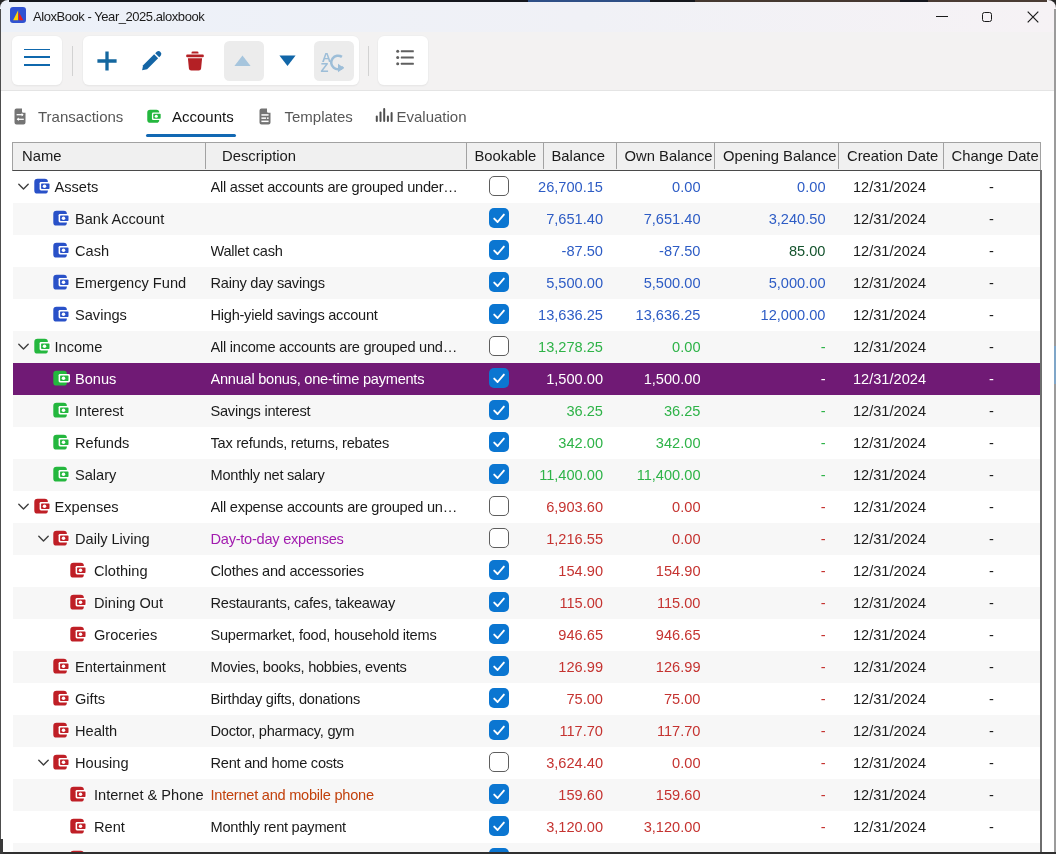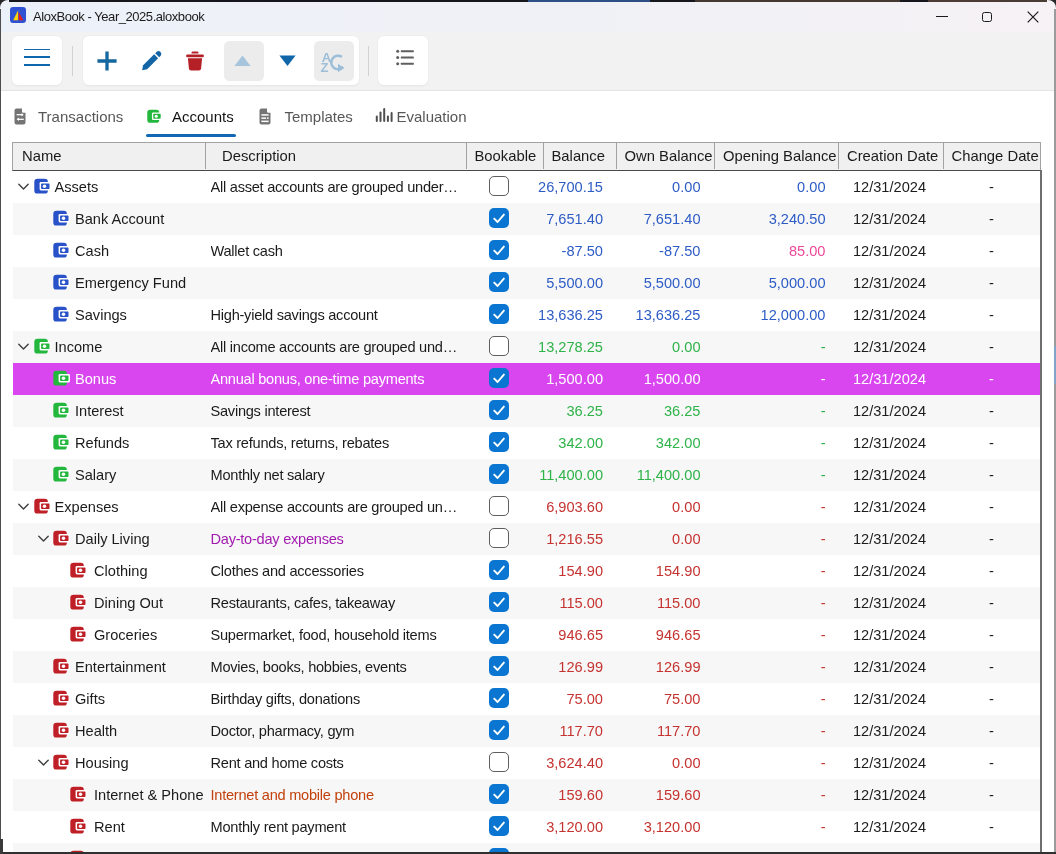--- a/index.html
+++ b/index.html
@@ -31,21 +31,21 @@
 #tabline {position:absolute;left:145px;top:42.3px;width:90px;height:2.8px;background:#1268b3;border-radius:2px}
 
 #thead {position:absolute;left:12px;top:142px;width:1029px;height:28.5px;background:#f0f0f0;
   border:1px solid #a2a2a2;border-bottom:1.5px solid #4a4a4a}
 #thead span {position:absolute;top:0;line-height:26px;font-size:14.8px;color:#1a1a1a;padding-left:9px}
 .hsep {position:absolute;top:0;width:1px;height:26px;background:#a2a2a2}
 
 #rows {position:absolute;left:13px;top:170.5px;width:1027px;height:683px;overflow:hidden}
 .row {position:relative;width:1027px;height:32px;background:#fff}
 .row.alt {background:#f7f7f7}
-.row.sel {background:#d946ef}
+.row.sel {background:#701a75}
 .row span {position:absolute;top:0;line-height:32px;font-size:14.6px;white-space:nowrap}
 .nm {color:#1b1b1b}
 .ds {left:197.5px;width:249px;overflow:hidden;text-overflow:ellipsis;letter-spacing:-0.25px}
 .num {text-align:right}
 .bal {right:437px}
 .own {right:339.5px}
 .opn {right:214.5px}
 .dt {left:824px;width:105px;text-align:center}
 .chg {left:929px;width:99px;text-align:center}
 .cb {position:absolute;width:20px;height:20px;border-radius:5px}
@@ -235,32 +235,33 @@
       </svg>
       <span class="nm" style="left:62px;color:#1b1b1b">Cash</span>
       <span class="ds" style="color:#1b1b1b">Wallet cash</span>
       <span class="cb on" style="left:476px;top:5.5px">
         <svg width="20" height="20" viewBox="0 0 20 20">
           <path d="M5.2 10.6 L8.6 14 L14.9 6.6" stroke="#fff" stroke-width="1.9" fill="none" stroke-linecap="round" stroke-linejoin="round"></path>
         </svg>
       </span>
       <span class="num bal" style="color:#2d5cc5">-87.50</span>
       <span class="num own" style="color:#2d5cc5">-87.50</span>
-      <span class="num opn" style="color:#ec4899">85.00</span>
+      <span class="num opn" style="color:#14532d">85.00</span>
       <span class="dt" style="color:#1c1c1c">12/31/2024</span>
       <span class="chg" style="color:#1c1c1c">-</span>
     </div>
 <div class="row alt">
       <svg style="position:absolute;left:40px;top:7.5px" width="17" height="17" viewBox="0 0 17 17">
         <path d="M3.5 0.8 h7.2 a3.2 3.2 0 0 1 3.2 3.2 v8.4 a3.2 3.2 0 0 1 -3.2 3.2 h-7.2 a3.2 3.2 0 0 1 -3.2 -3.2 v-8.4 a3.2 3.2 0 0 1 3.2 -3.2 z" fill="#2951c8"></path>
         <rect x="5.6" y="3.9" width="11.4" height="8.6" rx="1.4" fill="#fff"></rect>
         <rect x="7.1" y="5.4" width="8.4" height="5.6" rx="0.7" fill="#2951c8"></rect>
         <circle cx="10.5" cy="8.2" r="1.75" fill="#fff"></circle>
       </svg>
       <span class="nm" style="left:62px;color:#1b1b1b">Emergency Fund</span>
+      <span class="ds" style="color:#1b1b1b">Rainy day savings</span>
       <span class="cb on" style="left:476px;top:5.5px">
         <svg width="20" height="20" viewBox="0 0 20 20">
           <path d="M5.2 10.6 L8.6 14 L14.9 6.6" stroke="#fff" stroke-width="1.9" fill="none" stroke-linecap="round" stroke-linejoin="round"></path>
         </svg>
       </span>
       <span class="num bal" style="color:#2d5cc5">5,500.00</span>
       <span class="num own" style="color:#2d5cc5">5,500.00</span>
       <span class="num opn" style="color:#2d5cc5">5,000.00</span>
       <span class="dt" style="color:#1c1c1c">12/31/2024</span>
       <span class="chg" style="color:#1c1c1c">-</span>

